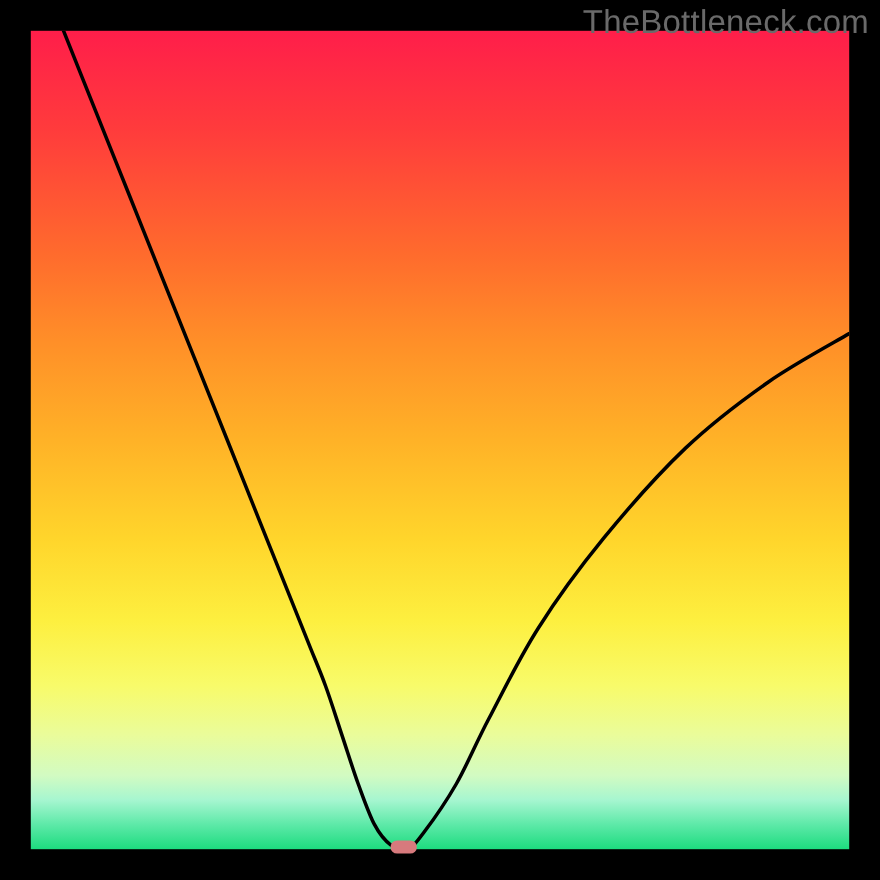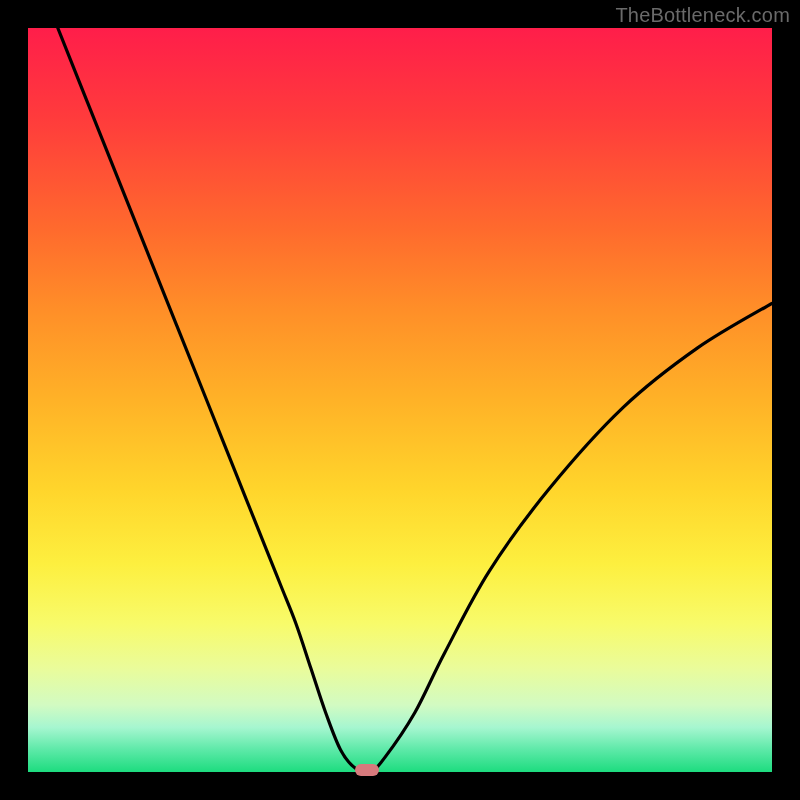--- a/index.html
+++ b/index.html
@@ -45,21 +45,21 @@
   .curve-svg {
     position: absolute;
     left: 0;
     top: 0;
   }
   .watermark {
     position: absolute;
     top: 4px;
     right: 10px;
     color: #6a6a6a;
-    font-size: 20px;
+    font-size: 30px;
     font-weight: 500;
     letter-spacing: 0.2px;
     user-select: none;
   }
   .marker {
     position: absolute;
     width: 24px;
     height: 12px;
     border-radius: 6px;
     background: #d77a7d;

